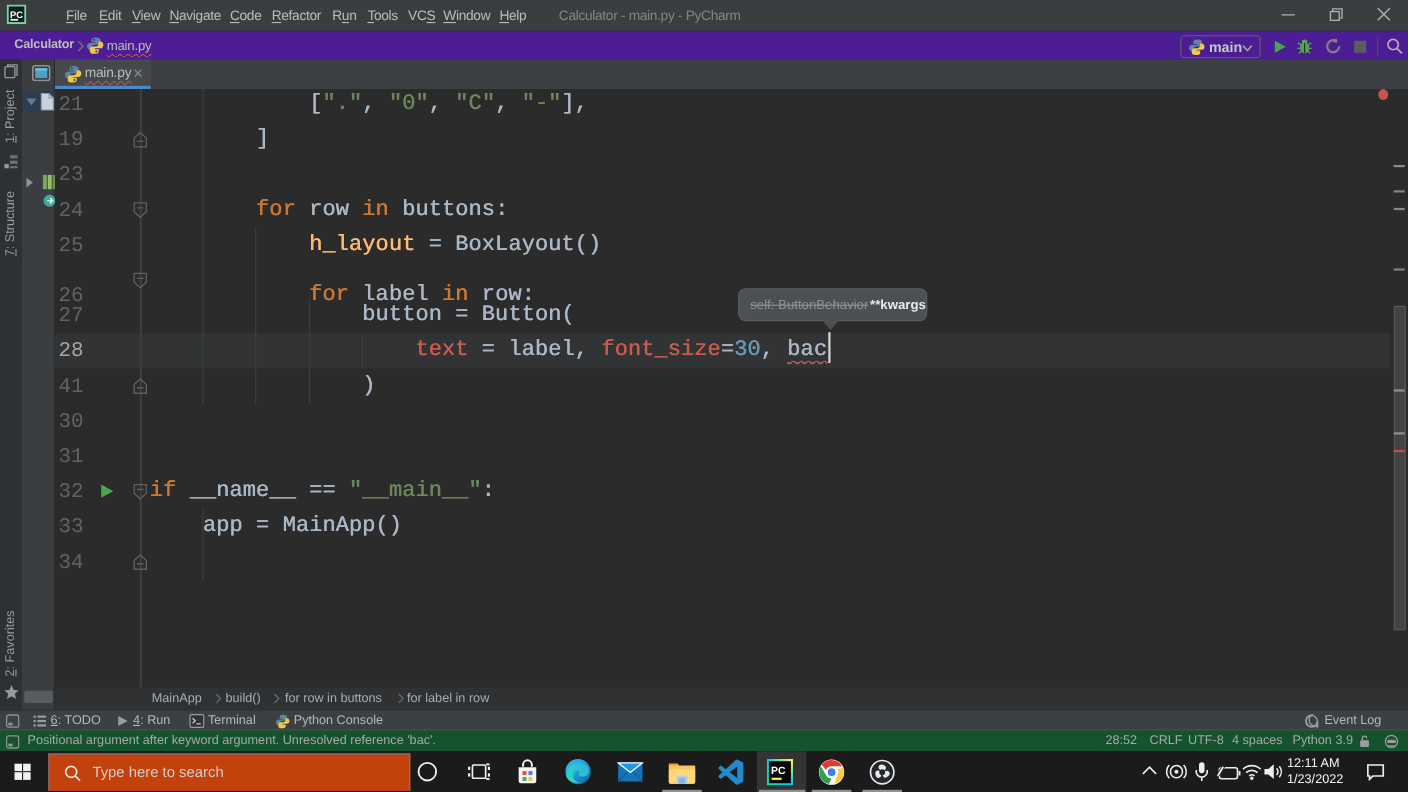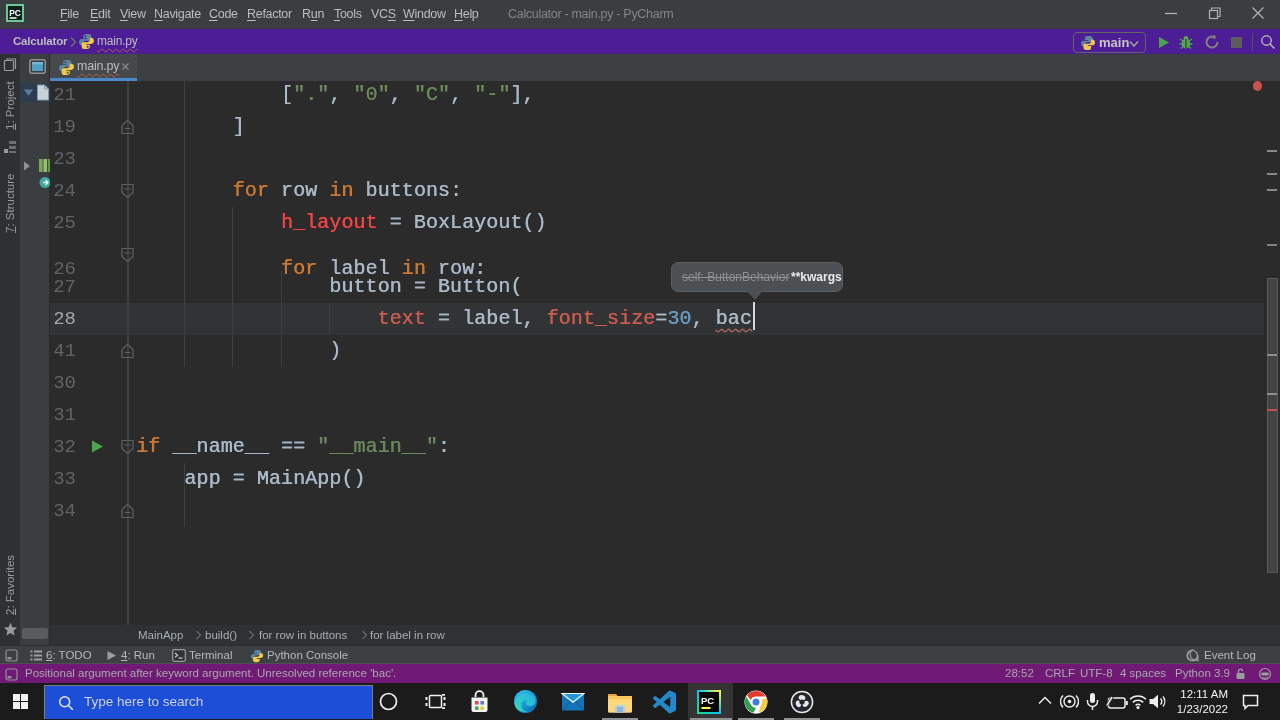--- a/index.html
+++ b/index.html
@@ -11,26 +11,26 @@
   .menu u { text-decoration-thickness:1px; text-underline-offset:2px; }
   #navbar { left:0; top:28px; width:1280px; height:26px; background:#4c1d95; border-top:1px solid #343738; }
   #tabbar { left:50px; top:54px; width:1230px; height:27px; background:#3D4042; }
   #stripe { left:0; top:54px; width:20px; height:591px; background:#2E3133; }
   #panel { left:20px; top:54px; width:30px; height:591px; background:#3B3E40; border-right:1px solid #2A2A2A; }
   #code { left:50px; top:81px; width:1214px; height:544px; background:#2B2B2B; overflow:hidden; }
   .cl { position:absolute; left:0; width:1214px; height:32px; }
   .cl pre { position:absolute; left:86px; top:0; font-family:"Liberation Mono", monospace; font-size:20px; letter-spacing:0.07px; line-height:32px; color:#A9B7C6; text-shadow:0.45px 0 0 currentColor; }
   .ln { position:absolute; left:0px; width:26px; top:0; text-align:right; font-family:"Liberation Mono", monospace; font-size:19px; line-height:32px; color:#606366; }
   .k { color:#CC7832; } .s { color:#6A8759; } .n { color:#6897BB; }
-  .g { color:#ef4444; } .kw { color:#C75B4E; }
+  .g { color:#fdba74; } .kw { color:#C75B4E; }
   .guide { position:absolute; width:1px; background:#3D3F41; }
   #scrollcol { left:1264px; top:81px; width:16px; height:544px; background:#2B2B2B; }
   #breadcrumbs { left:50px; top:625px; width:1230px; height:20px; background:#2F3133; color:#A5ADB5; font-size:11.5px; line-height:20px; }
   #toolrow { left:0; top:645px; width:1280px; height:18px; background:#3D4042; border-top:1px solid #2E2E2E; color:#B4B8BA; font-size:11.5px; }
-  #statusbar { left:0; top:663px; width:1280px; height:20px; background:#701a75; border-top:1px solid #4E5052; color:#A6A8AA; font-size:11.5px; }
+  #statusbar { left:0; top:663px; width:1280px; height:20px; background:#14532d; border-top:1px solid #4E5052; color:#A6A8AA; font-size:11.5px; }
   #taskbar { left:0; top:683px; width:1280px; height:37px; background:#1B1B1B; will-change:transform; }
   .vtext { position:absolute; color:#9A9A9A; font-size:11.5px; white-space:nowrap; transform:rotate(-90deg); transform-origin:0 0; }
   .ul { position:absolute; height:2px; top:34.5px; background:#8F9193; }
 </style>
 </head>
 <body>
 <div id="titlebar" class="abs">
   <svg class="abs" style="left:6px;top:4px" width="18" height="18" viewBox="0 0 18 18">
     <rect x="1" y="1" width="16" height="16" fill="#10201A" stroke="#77D6A5" stroke-width="1.8"></rect>
     <text x="3.2" y="12" font-family="Liberation Sans" font-size="8.5" font-weight="bold" fill="#FFFFFF">PC</text>
@@ -328,21 +328,21 @@
     <path d="M4 11 h6" stroke="#9A9DA0" stroke-width="1.2"></path>
   </svg>
 </div>
 <div id="taskbar" class="abs">
   <svg class="abs" style="left:13px;top:11px" width="15" height="15" viewBox="0 0 15 15">
     <rect x="0" y="0" width="7" height="7" fill="#F2F2F2"></rect>
       <rect x="8" y="0" width="7" height="7" fill="#F2F2F2"></rect>
     <rect x="0" y="8" width="7" height="7" fill="#F2F2F2"></rect>
       <rect x="8" y="8" width="7" height="7" fill="#F2F2F2"></rect>
   </svg>
-  <div class="abs" style="left:44px;top:2px;width:329px;height:34px;background:#1d4ed8;border:1px solid #7E7E7E;border-bottom:none">
+  <div class="abs" style="left:44px;top:2px;width:329px;height:34px;background:#c2410c;border:1px solid #7E7E7E;border-bottom:none">
     <svg class="abs" style="left:13px;top:9px" width="16" height="16" viewBox="0 0 16 16">
       <circle cx="6.7" cy="6.7" r="5" fill="none" stroke="#E6E6E6" stroke-width="1.5"></circle>
       <line x1="10.3" y1="10.3" x2="14.8" y2="14.8" stroke="#E6E6E6" stroke-width="1.5"></line>
     </svg>
     <div class="abs" style="left:39px;top:0;height:32px;line-height:32px;color:#CFCFCF;font-size:13.5px;">Type here to search</div>
   </div>
   <svg class="abs" style="left:379px;top:9px" width="19" height="19" viewBox="0 0 19 19">
       <circle cx="9.5" cy="9.5" r="8" fill="none" stroke="#F0F0F0" stroke-width="1.7"></circle>
     </svg>
   <svg class="abs" style="left:425px;top:9px" width="21" height="19" viewBox="0 0 21 19">
@@ -446,17 +446,17 @@
     <path d="M2.2 11.5 L7.2 3.2 9.2 4.5 4.5 12.3 1.8 13.6 Z" fill="#EDEDED" stroke="#1B1B1B" stroke-width="0.8"></path>
   </svg>
   <svg class="abs" style="left:1128px;top:10px" width="20" height="17" viewBox="0 0 20 17">
     <path d="M2 6.2 a11.5 11.5 0 0 1 16 0 M4.8 9.4 a7.5 7.5 0 0 1 10.4 0 M7.6 12.4 a3.6 3.6 0 0 1 4.8 0" fill="none" stroke="#EDEDED" stroke-width="1.5"></path>
     <circle cx="10" cy="14.6" r="1.6" fill="#EDEDED"></circle>
   </svg>
   <svg class="abs" style="left:1148px;top:10px" width="20" height="17" viewBox="0 0 20 17">
     <path d="M1.5 6 h3.5 L10 1.8 V15.2 L5 11 H1.5 Z" fill="#EDEDED"></path>
     <path d="M12.5 5.5 a4.5 4.5 0 0 1 0 6 M15 3.5 a8 8 0 0 1 0 10" fill="none" stroke="#EDEDED" stroke-width="1.4"></path>
   </svg>
-  <div class="abs" style="left:1170px;top:4px;width:58px;height:30px;color:#F2F2F2;font-size:11.5px;text-align:right;line-height:14.5px;">12:11 AM<br>1/23/2022</div>
+  <div class="abs" style="left:1170px;top:4px;width:58px;height:30px;color:#F2F2F2;font-size:11.5px;line-height:14.5px;">12:11 AM<br>1/23/2022</div>
   <svg class="abs" style="left:1242px;top:11px" width="17" height="16" viewBox="0 0 17 16">
     <path d="M1.5 1.5 h14 v10 h-9.5 L3 14.5 v-3 H1.5 Z" fill="none" stroke="#EDEDED" stroke-width="1.5"></path>
   </svg>
 </div>
 
 </body></html>

